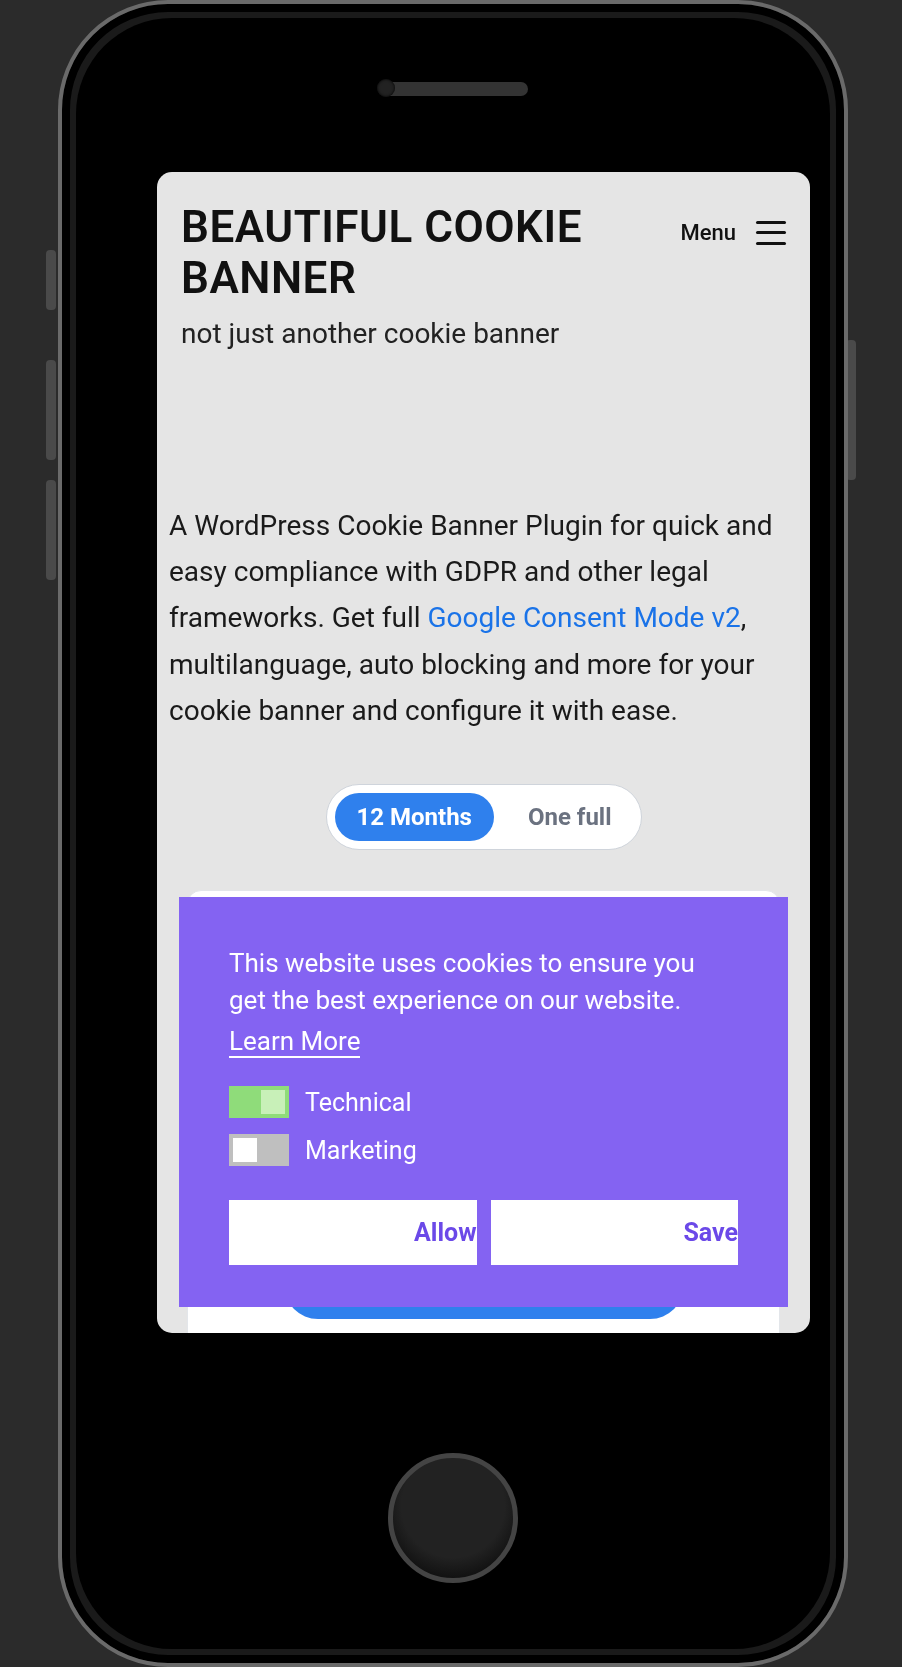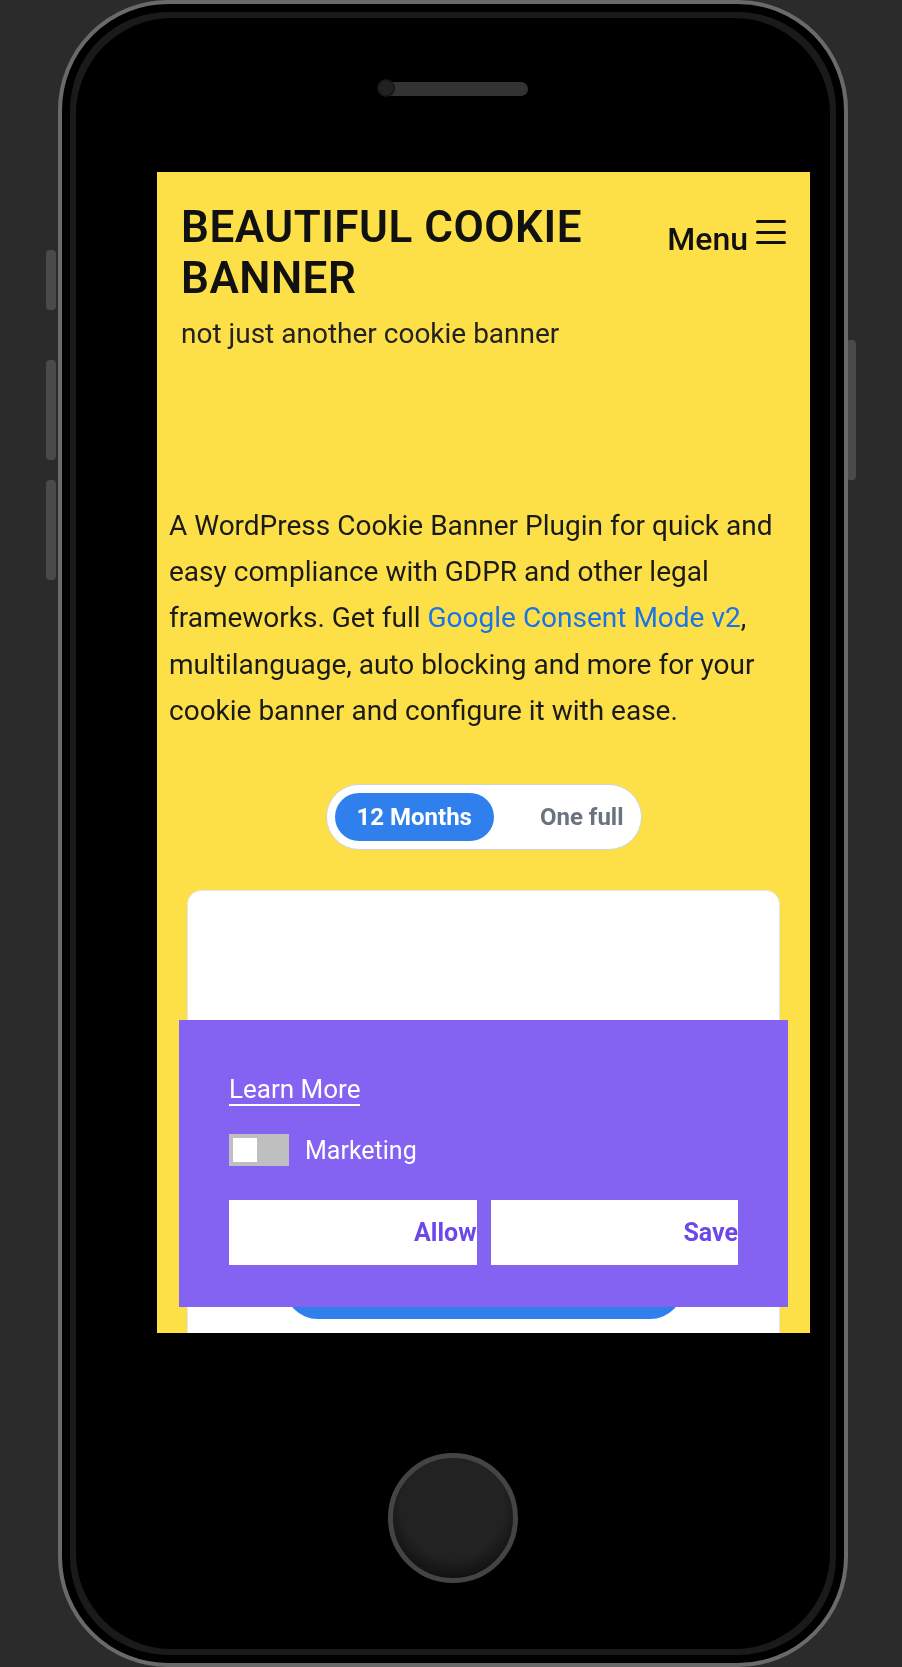--- a/index.html
+++ b/index.html
@@ -69,22 +69,23 @@
   .side-l3 { left: 46px; top: 480px; width: 10px; height: 100px; }
   .side-r1 { right: 46px; top: 340px; width: 10px; height: 140px; }
 
   
   .screen {
     position: absolute;
     left: 95px;
     top: 168px;
     width: 653px;
     height: 1161px;
-    background: #fde047;
+    background: #e5e5e5;
     overflow: hidden;
+    border-radius: 15px;
   }
 
   .header {
     padding: 30px 24px 0 24px;
     display: flex;
     justify-content: space-between;
     align-items: flex-start;
   }
   .title-block { max-width: 420px; }
   .site-title {
@@ -95,23 +96,23 @@
     letter-spacing: 0.5px;
   }
   .tagline {
     margin-top: 12px;
     font-size: 28px;
     color: #222;
     line-height: 1.35;
   }
   .menu-btn {
     display: flex;
-    align-items: flex-start;
-    gap: 8px;
-    font-size: 32px;
+    align-items: center;
+    gap: 20px;
+    font-size: 22px;
     font-weight: 500;
     color: #111;
     cursor: pointer;
     padding-top: 18px;
   }
   .hamburger {
     width: 30px; height: 24px;
     display: flex; flex-direction: column; justify-content: space-between;
   }
   .hamburger span {
@@ -126,21 +127,21 @@
   }
   .intro a { color: #1a73e8; text-decoration: none; }
 
   .toggle-wrap {
     margin: 50px auto 0 auto;
     width: 316px;
     border: 1px solid #cfd4db;
     border-radius: 40px;
     padding: 8px;
     display: flex;
-    gap: 24px;
+    gap: 12px;
     background: #fff;
   }
   .toggle-opt {
     border-radius: 30px;
     font-size: 24px;
     font-weight: 700;
     padding: 10px 22px;
     color: #6b7280;
     cursor: pointer;
     white-space: nowrap;
@@ -265,23 +266,30 @@
       <div class="toggle-opt active">12 Months</div>
       <div class="toggle-opt">One full</div>
     </div>
 
     <div class="card">
       <div style="height:260px"></div>
       <div class="dl-btn">Download from WP</div>
     </div>
 
     <div class="cookie-banner">
+      <div class="cookie-msg">This website uses cookies to ensure you get the best experience on our website.</div>
       <span class="learn-more">Learn More</span>
 
       <div class="cookie-cats">
+        <div class="cat-row">
+          <div class="switch on">
+              <div class="knob"></div>
+            </div>
+          <span>Technical</span>
+        </div>
         <div class="cat-row">
           <div class="switch off">
               <div class="knob"></div>
             </div>
           <span>Marketing</span>
         </div>
       </div>
 
       <div class="cookie-actions">
         <div class="cookie-btn">Allow</div>

